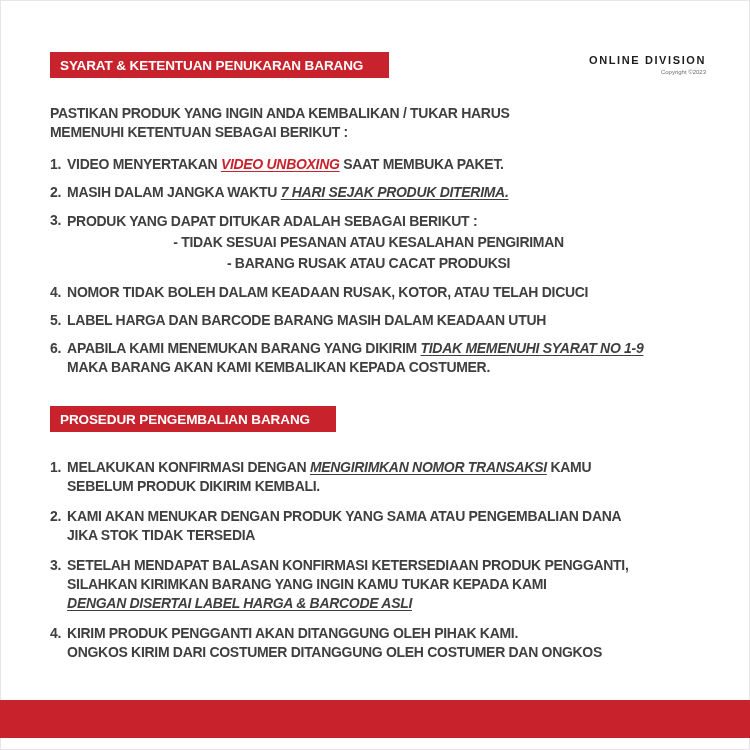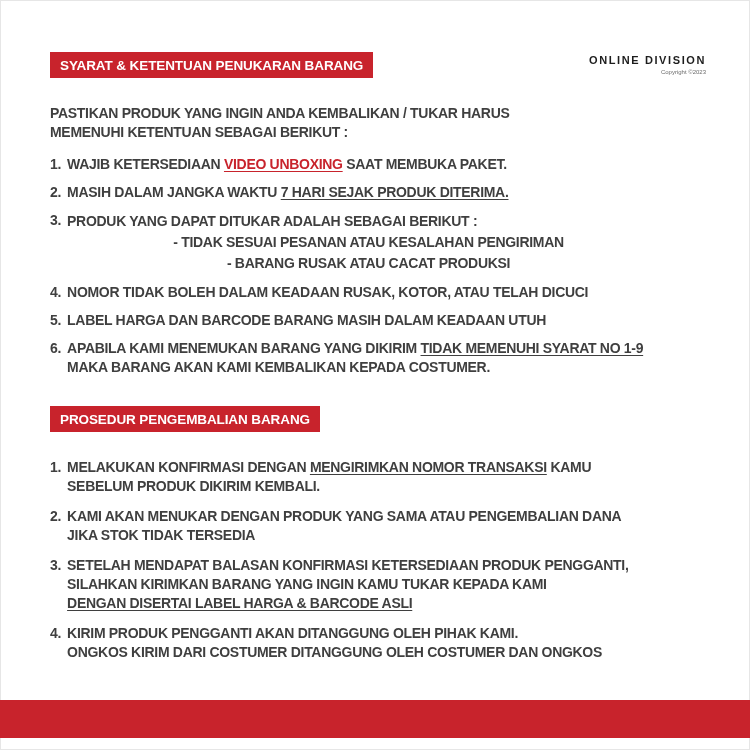--- a/index.html
+++ b/index.html
@@ -21,21 +21,21 @@
     position: absolute;
     left: 50px; top: 52px; width: 620px;
   }
   .banner {
     display: inline-block;
     background: #c8232c;
     color: #ffffff;
     font-weight: bold;
     font-size: 13.5px;
     letter-spacing: -0.1px;
-    padding: 6px 10px 5px 10px;
+    padding: 6px 26px 5px 10px;
   }
   .banner-top { margin-bottom: 26px; }
   .banner-mid { margin: 20px 0 26px 0; }
   .intro {
     font-weight: bold;
     font-size: 14px;
     letter-spacing: -0.3px;
     line-height: 19px;
     margin-bottom: 13px;
   }
@@ -47,21 +47,21 @@
     line-height: 19px;
     margin-bottom: 9px;
   }
   .sec2 .item { margin-bottom: 11px; }
   .num { flex: 0 0 auto; margin-right: 6px; white-space: pre; }
   .txt { flex: 1 1 auto; }
   .line { display: block; }
   .subs { margin-top: 5px; line-height: 21px; }
   .sub { display: block; text-align: center; }
   .red { color: #c8232c; }
-  .u { text-decoration: underline; text-underline-offset: 2px; }
+  .u { text-decoration: underline; text-underline-offset: 2px; font-style: italic; }
   .brand {
     position: absolute;
     right: 44px; top: 52px;
     text-align: center;
   }
   .brand-name {
     font-family: "DejaVu Serif", serif;
     font-weight: bold;
     font-size: 20px;
     letter-spacing: 0.5px;
@@ -107,21 +107,21 @@
 
   <div class="intro">
     <span class="line">PASTIKAN PRODUK YANG INGIN ANDA KEMBALIKAN / TUKAR HARUS</span>
     <span class="line">MEMENUHI KETENTUAN SEBAGAI BERIKUT :</span>
   </div>
 
   <div class="sec1">
 
     <div class="item">
       <span class="num">1.</span>
-      <div class="txt"><span>WAJIB KETERSEDIAAN </span><span class="red u">VIDEO UNBOXING</span><span> SAAT MEMBUKA PAKET.</span></div>
+      <div class="txt"><span>VIDEO MENYERTAKAN </span><span class="red u">VIDEO UNBOXING</span><span> SAAT MEMBUKA PAKET.</span></div>
     </div>
 
     <div class="item">
       <span class="num">2.</span>
       <div class="txt"><span>MASIH DALAM JANGKA WAKTU </span><span class="u">7 HARI SEJAK PRODUK DITERIMA.</span></div>
     </div>
 
     <div class="item">
       <span class="num">3.</span>
       <div class="txt">

